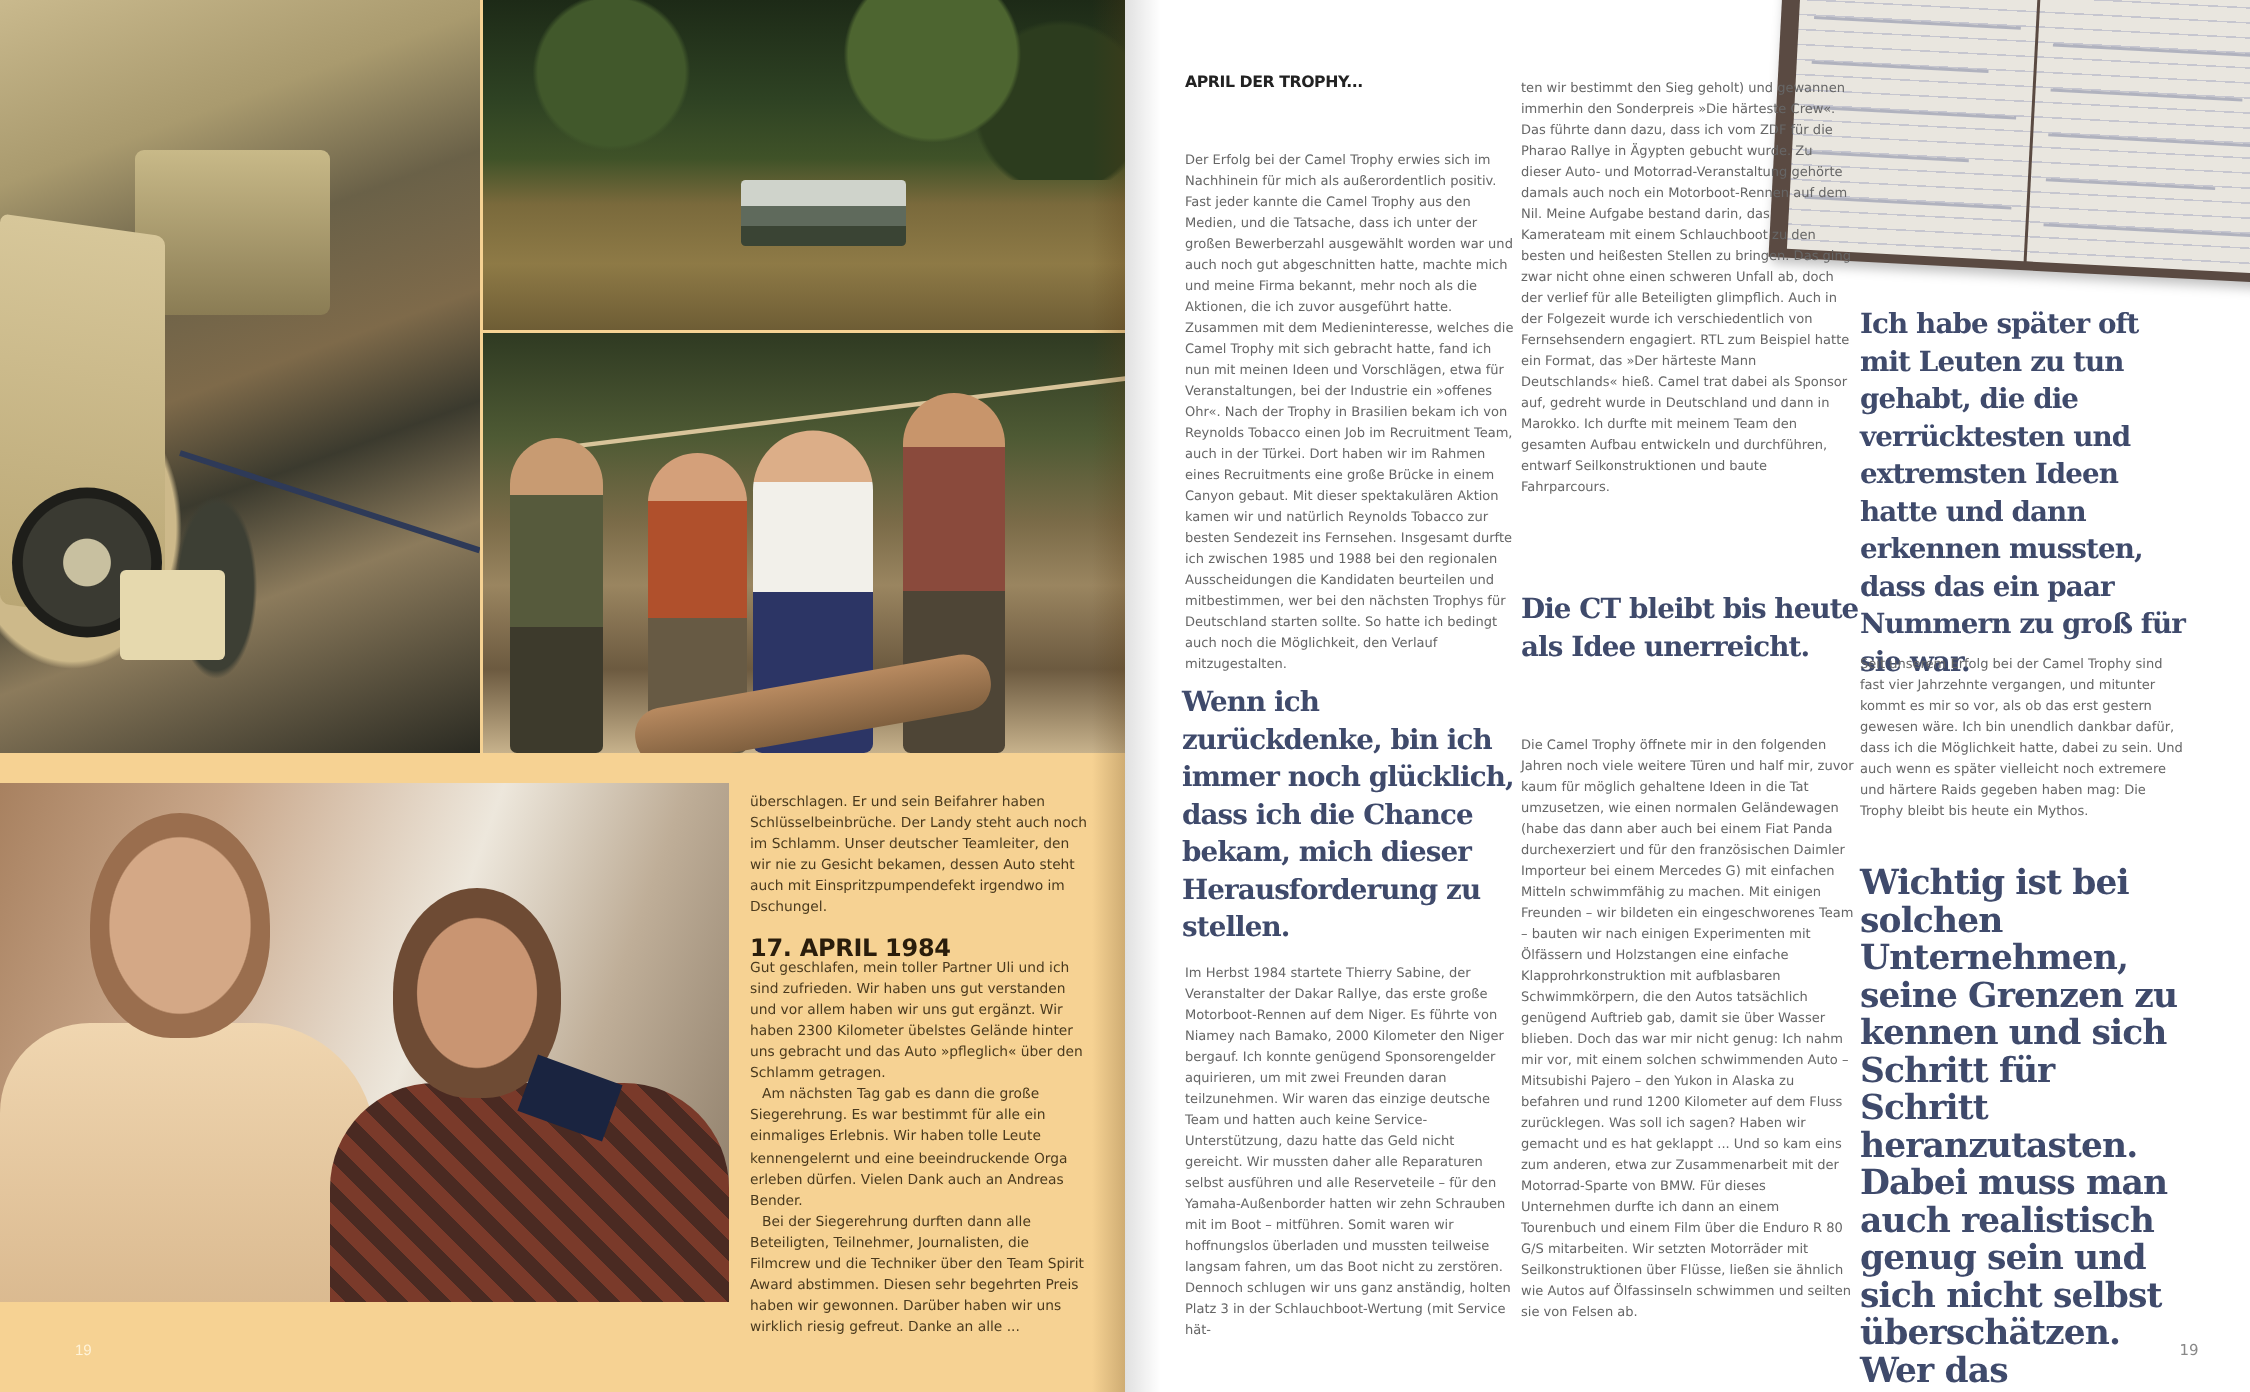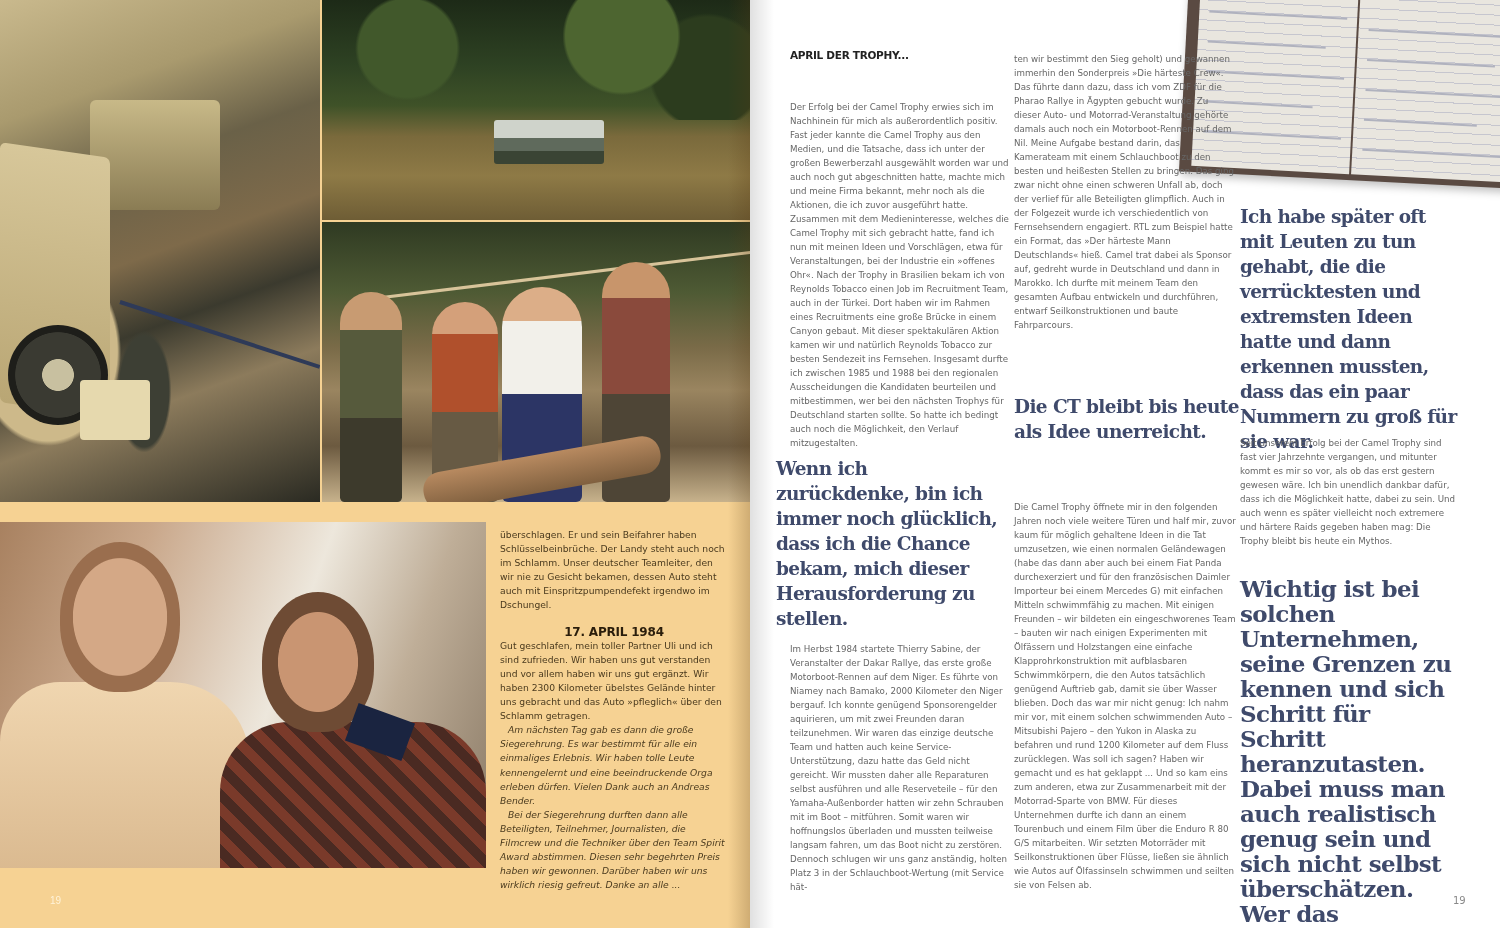--- a/index.html
+++ b/index.html
@@ -47,40 +47,40 @@
     .photo-portrait { left: 0; top: 522px; width: 486px; height: 346px;
       background: linear-gradient(110deg, #a88160 0%, #c9a78a 25%, #ede7dc 55%, #bfae98 75%, #8a7a66 100%); }
     .photo-portrait .face1 { position: absolute; left: 60px; top: 20px; width: 120px; height: 150px; background: radial-gradient(ellipse, #d4a886 0 55%, #9a6e4e 56%); border-radius: 50% 50% 45% 45%; }
     .photo-portrait .body1 { position: absolute; left: 0; top: 160px; width: 250px; height: 200px; background: linear-gradient(#f0d6b0, #d9b88e); border-radius: 60px 80px 0 0; }
     .photo-portrait .face2 { position: absolute; left: 262px; top: 70px; width: 112px; height: 140px; background: radial-gradient(ellipse, #c99572 0 50%, #6e4b34 51%); border-radius: 50% 50% 45% 45%; }
     .photo-portrait .body2 { position: absolute; left: 220px; top: 200px; width: 266px; height: 150px; background: repeating-linear-gradient(45deg, #7a3a2a 0 10px, #4a2a22 10px 20px); border-radius: 70px 70px 0 0; }
     .photo-portrait .scarf { position: absolute; left: 350px; top: 190px; width: 60px; height: 40px; background: #1a2440; transform: rotate(20deg); }
 
     .diary-text { position: absolute; left: 500px; top: 528px; width: 228px; font-size: 9.2px; line-height: 14.1px; color: #4a3a1e; font-family: "DejaVu Sans", sans-serif; }
     .diary-text p { text-indent: 0; }
-    .diary-text p.indent { text-indent: 8px; font-style: italic; }
-    .diary-heading { display: block; margin-top: 12px; margin-bottom: 0; font-family: "DejaVu Sans", sans-serif; font-weight: bold; font-size: 12px; color: #2a1d0b; letter-spacing: -0.2px; text-align: center; }
+    .diary-text p.indent { text-indent: 8px; }
+    .diary-heading { display: block; margin-top: 12px; margin-bottom: 0; font-family: "DejaVu Sans", sans-serif; font-weight: bold; font-size: 16px; color: #2a1d0b; letter-spacing: -0.2px; }
     .page-num-left { position: absolute; left: 50px; top: 895px; font-size: 10px; color: #fff3d8; }
 
     
     .page-right { position: absolute; left: 750px; top: 0; width: 750px; height: 928px; background: #ffffff; overflow: hidden; }
     .page-right::before { content: ""; position: absolute; left: 0; top: 0; width: 24px; height: 928px;
       background: linear-gradient(to left, rgba(0,0,0,0), rgba(0,0,0,0.12)); }
 
     .body-text { position: absolute; font-family: "DejaVu Sans", sans-serif; font-size: 8.7px; line-height: 14px; color: #666; }
     .section-heading { position: absolute; left: 40px; top: 49px; font-family: "DejaVu Sans", sans-serif; font-weight: bold; font-size: 10.5px; color: #222; letter-spacing: -0.3px; }
 
     .col1-a { left: 40px; top: 80px; width: 220px; margin-top: 20px; }
     .col1-b { left: 40px; top: 642px; width: 220px; }
     .col2-a { left: 264px; top: 52px; width: 222px; }
-    .col2-b { left: 264px; top: 500px; width: 222px; }
+    .col2-b { left: 264px; top: 490px; width: 222px; }
     .col3-a { left: 490px; top: 436px; width: 220px; }
 
     .pull { position: absolute; font-family: "DejaVu Serif", serif; font-weight: bold; color: #3f4a6b; letter-spacing: -0.6px; }
-    .pull-1 { left: 26px; top: 456px; width: 222px; font-size: 18.5px; line-height: 25px; }
+    .pull-1 { left: 38px; top: 456px; width: 222px; font-size: 18.5px; line-height: 25px; }
     .pull-2 { left: 264px; top: 394px; width: 230px; font-size: 18.5px; line-height: 25px; }
     .pull-3 { left: 490px; top: 204px; width: 220px; font-size: 18.5px; line-height: 25px; }
     .pull-4 { left: 490px; top: 576px; width: 220px; font-size: 23px; line-height: 25px; }
 
     .notebook { position: absolute; left: 434px; top: -20px; width: 330px; height: 200px; transform: rotate(3deg);
       background: #5a4a42; box-shadow: 2px 4px 8px rgba(0,0,0,0.25); }
     .notebook .pg { position: absolute; top: 8px; width: 158px; height: 186px;
       background: repeating-linear-gradient(to bottom, #e9e6df 0 9px, #c6c6cf 9px 10px); }
     .notebook .pg.l { left: 12px; }
     .notebook .pg.r { left: 172px; }

